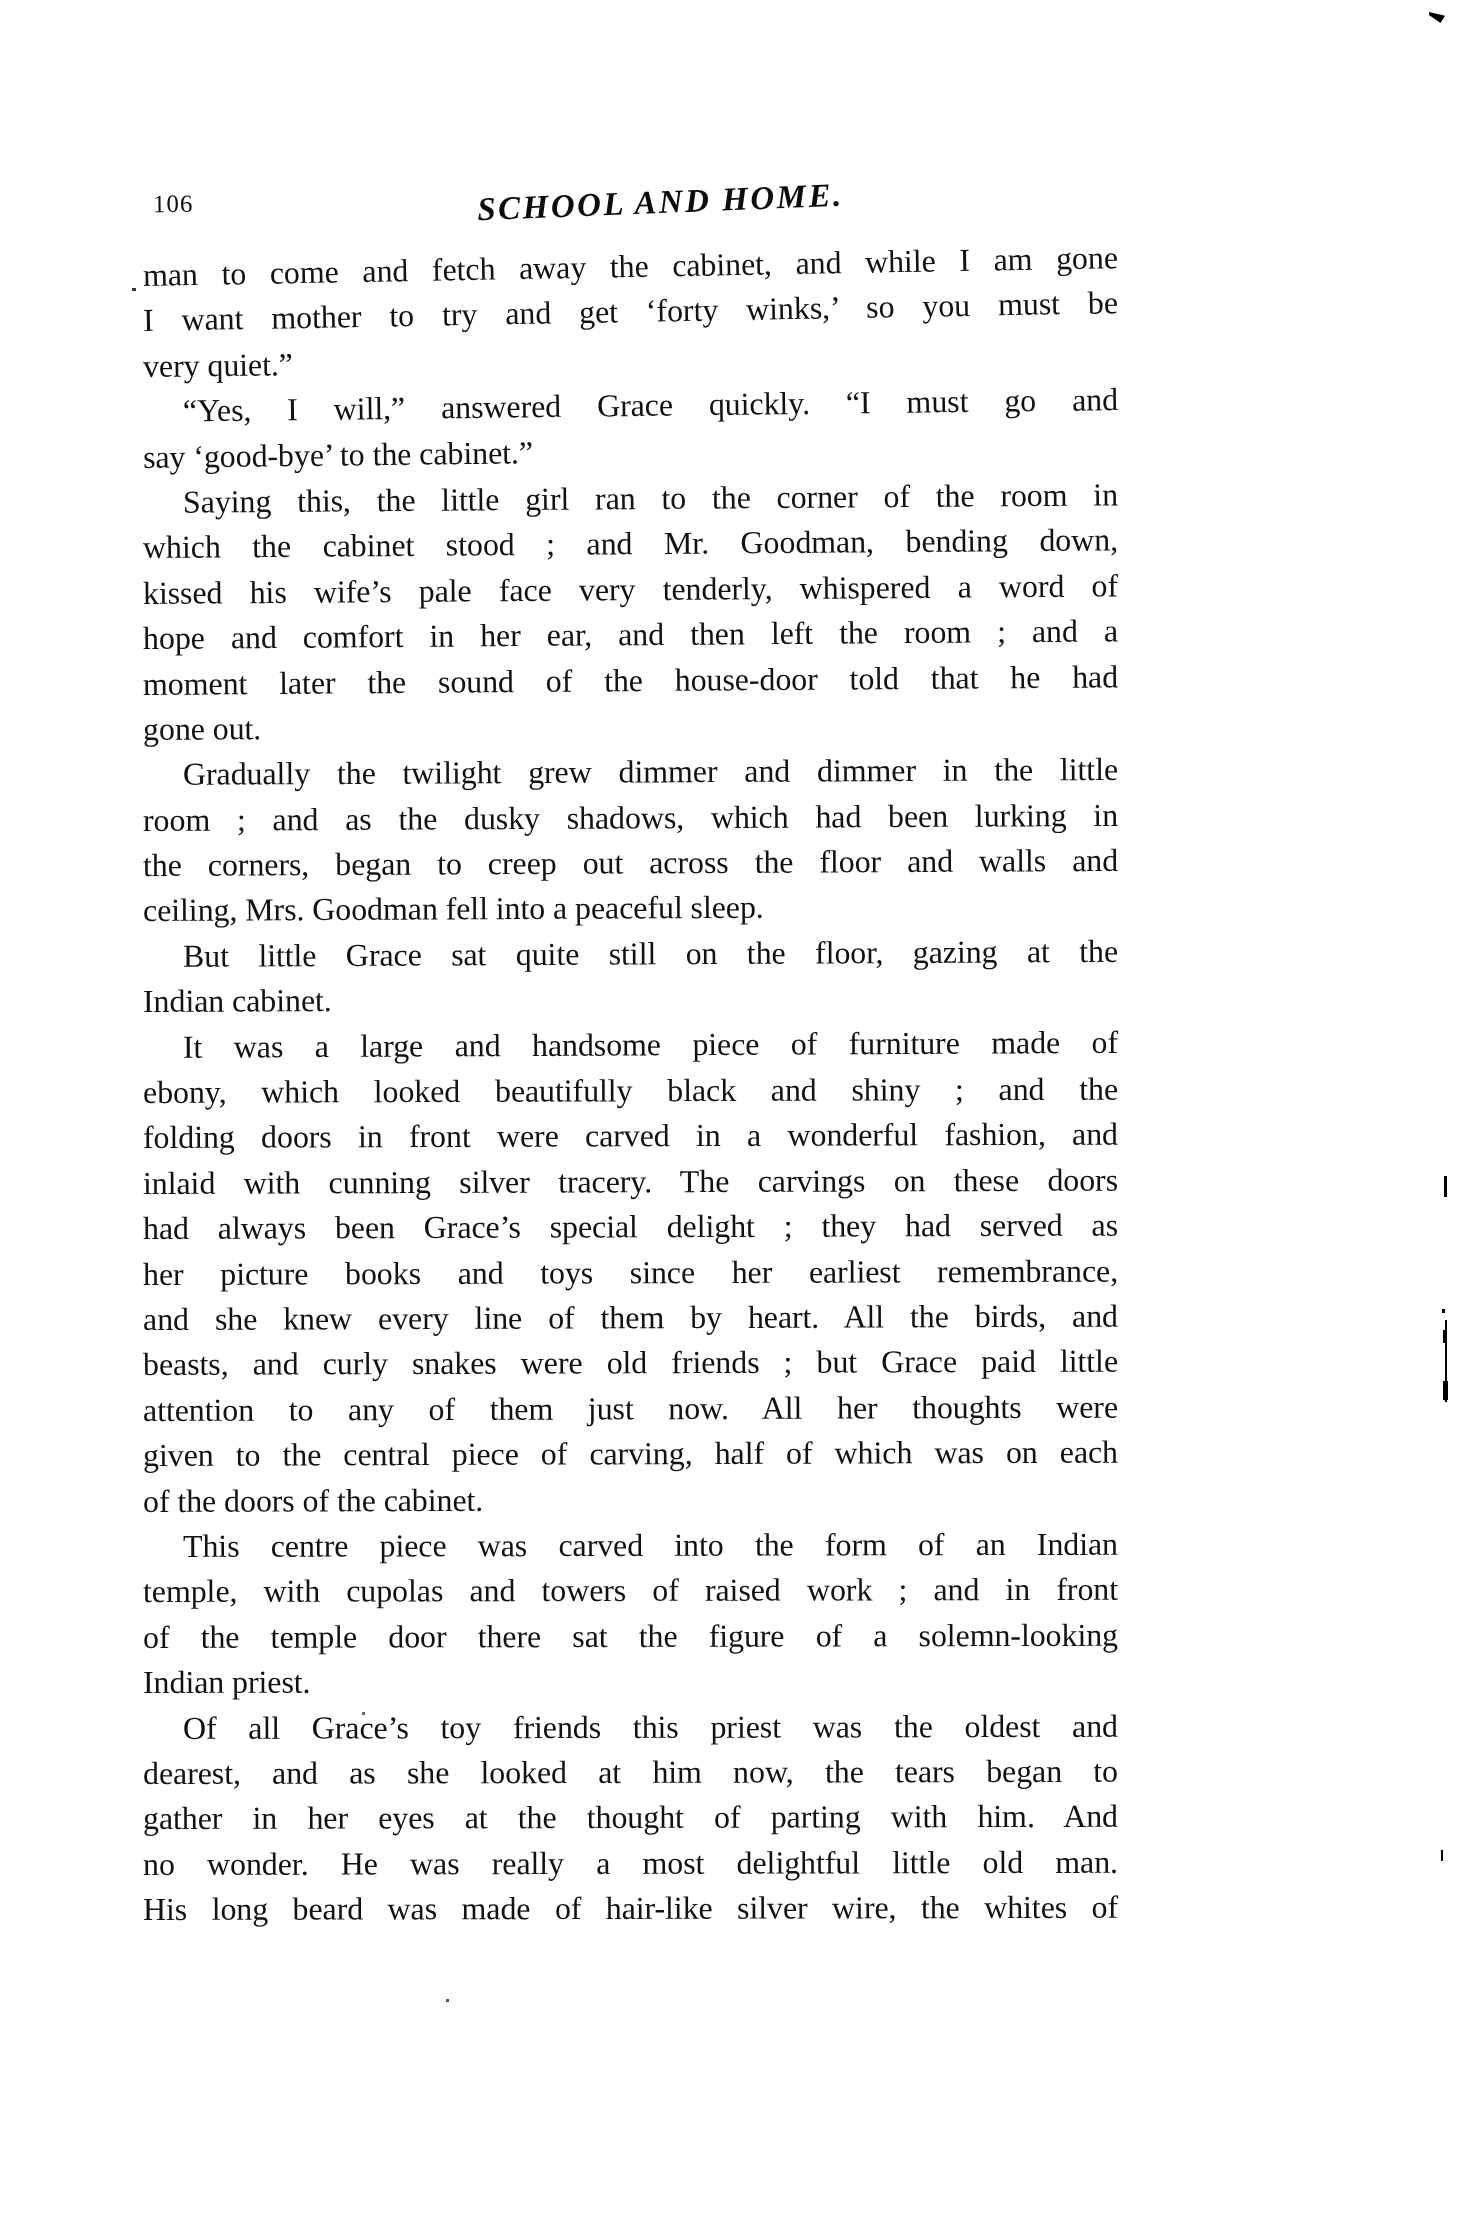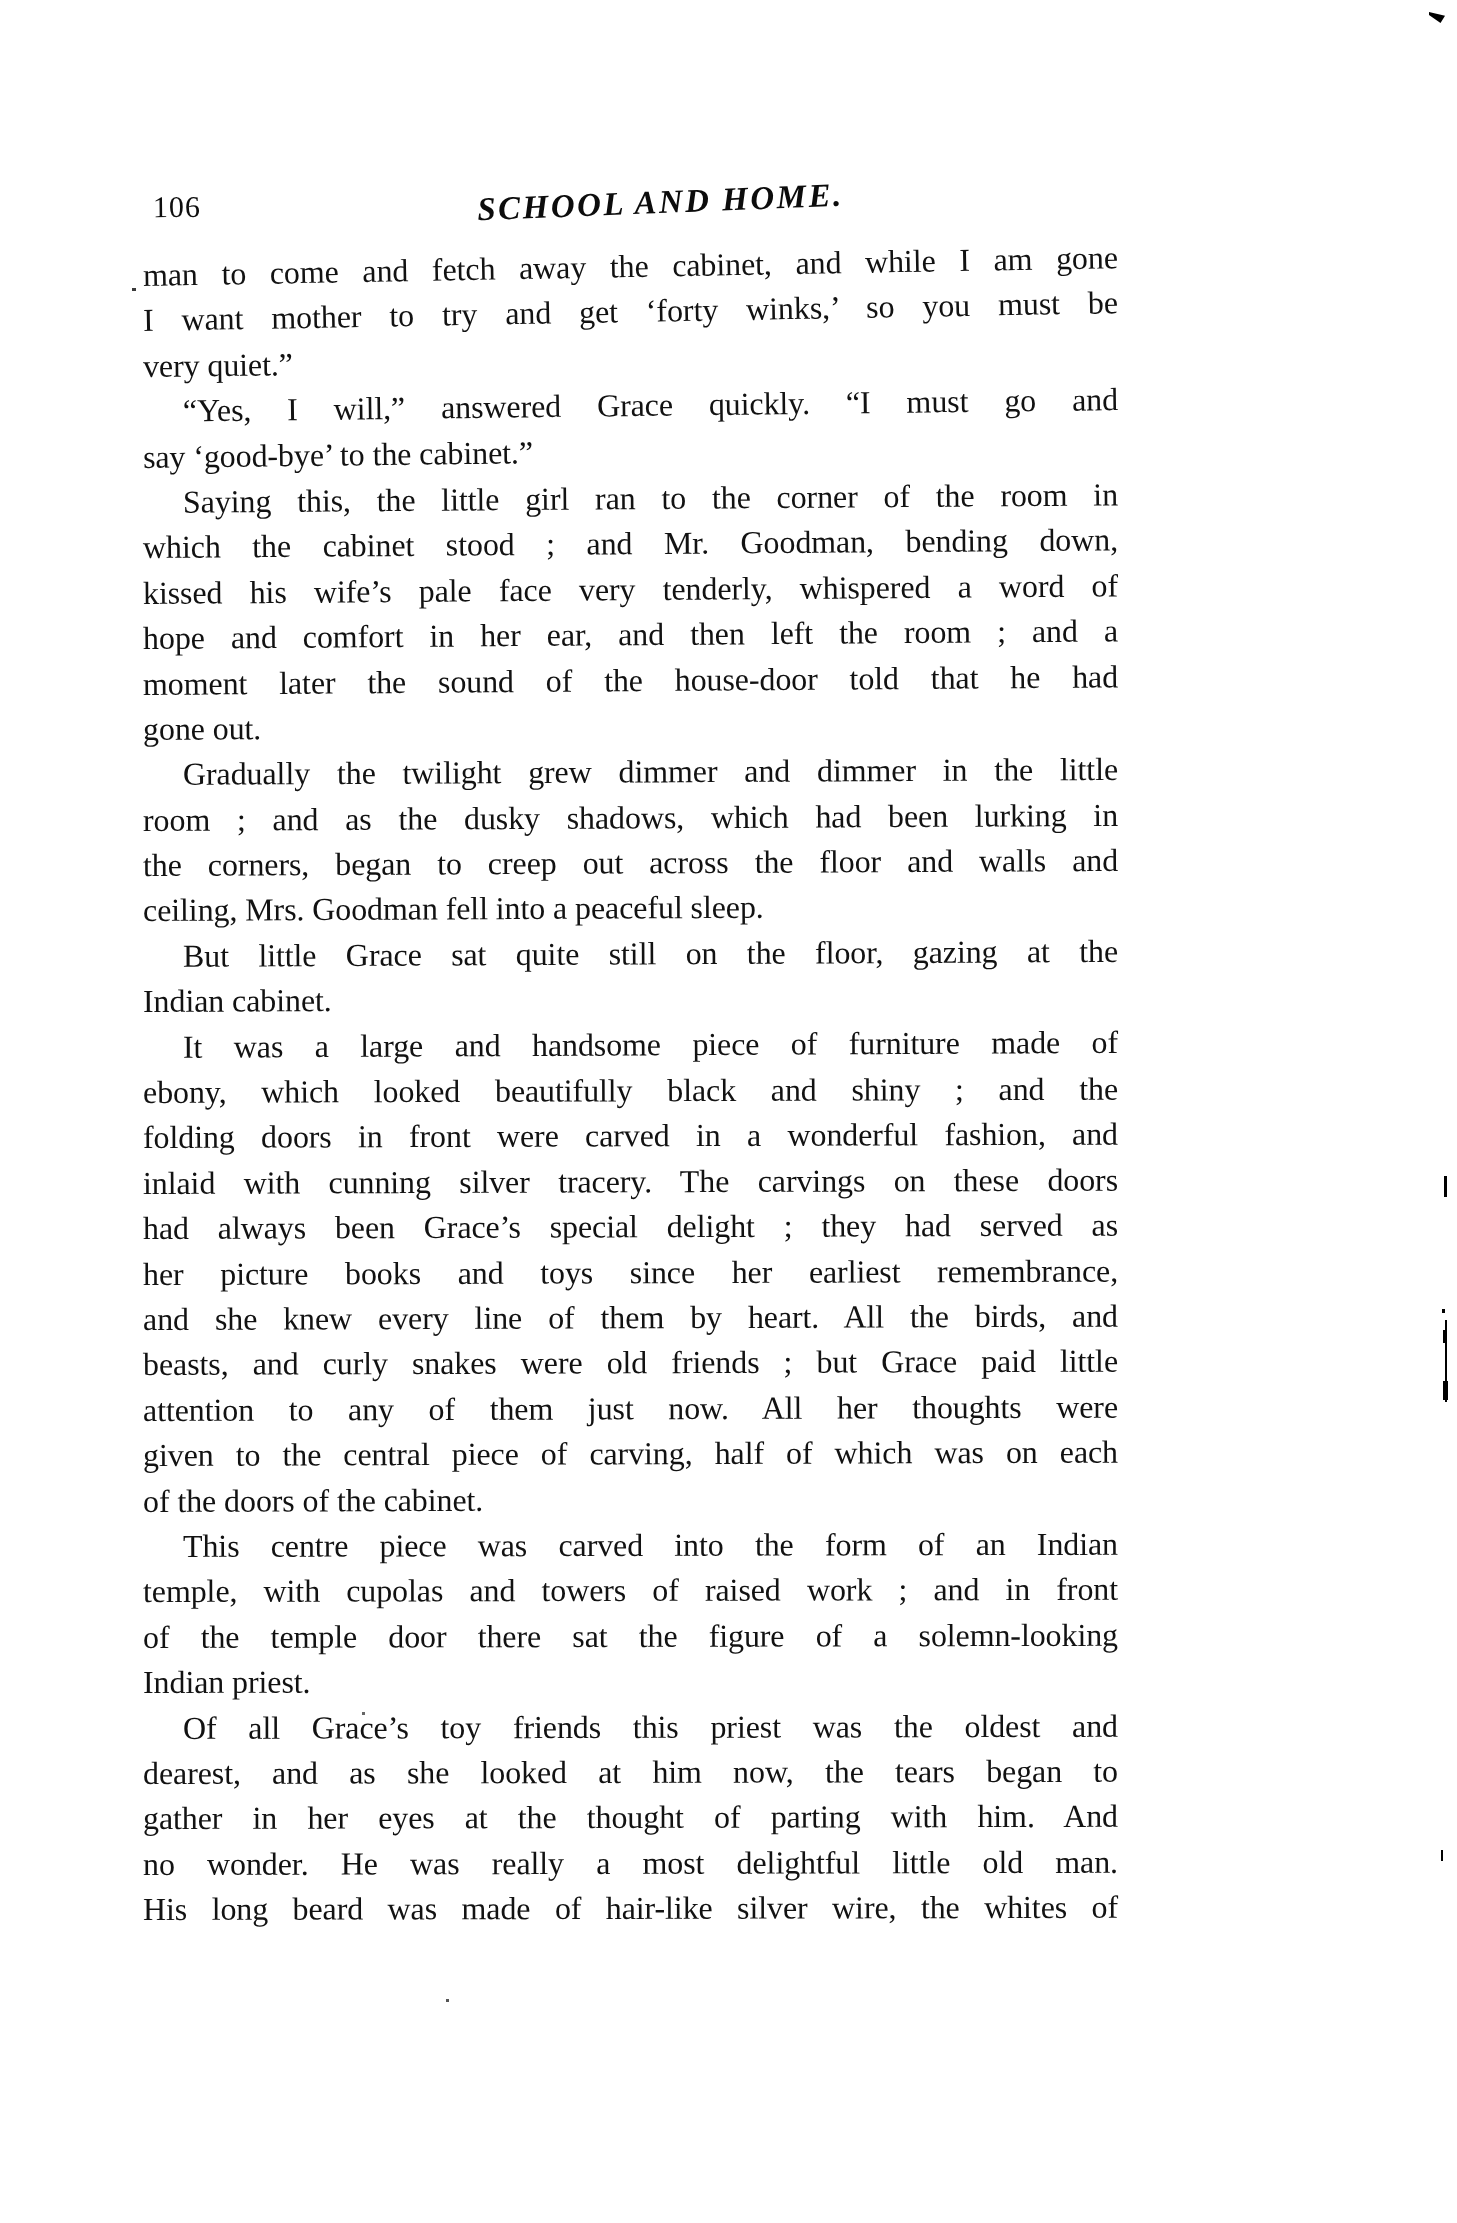--- a/index.html
+++ b/index.html
@@ -18,21 +18,21 @@
     position: absolute;
     left: 143px;
     top: 184px;
     width: 975px;
     height: 50px;
   }
   .pagenum {
     position: absolute;
     left: 10px;
     top: 6px;
-    font-size: 30px;
+    font-size: 25px;
     letter-spacing: 1px;
     transform: rotate(-0.6deg);
     color: #0e0e0e;
   }
   .title {
     display: block;
     text-align: center;
     margin-left: 60px;
     font-size: 33px;
     font-style: italic;

